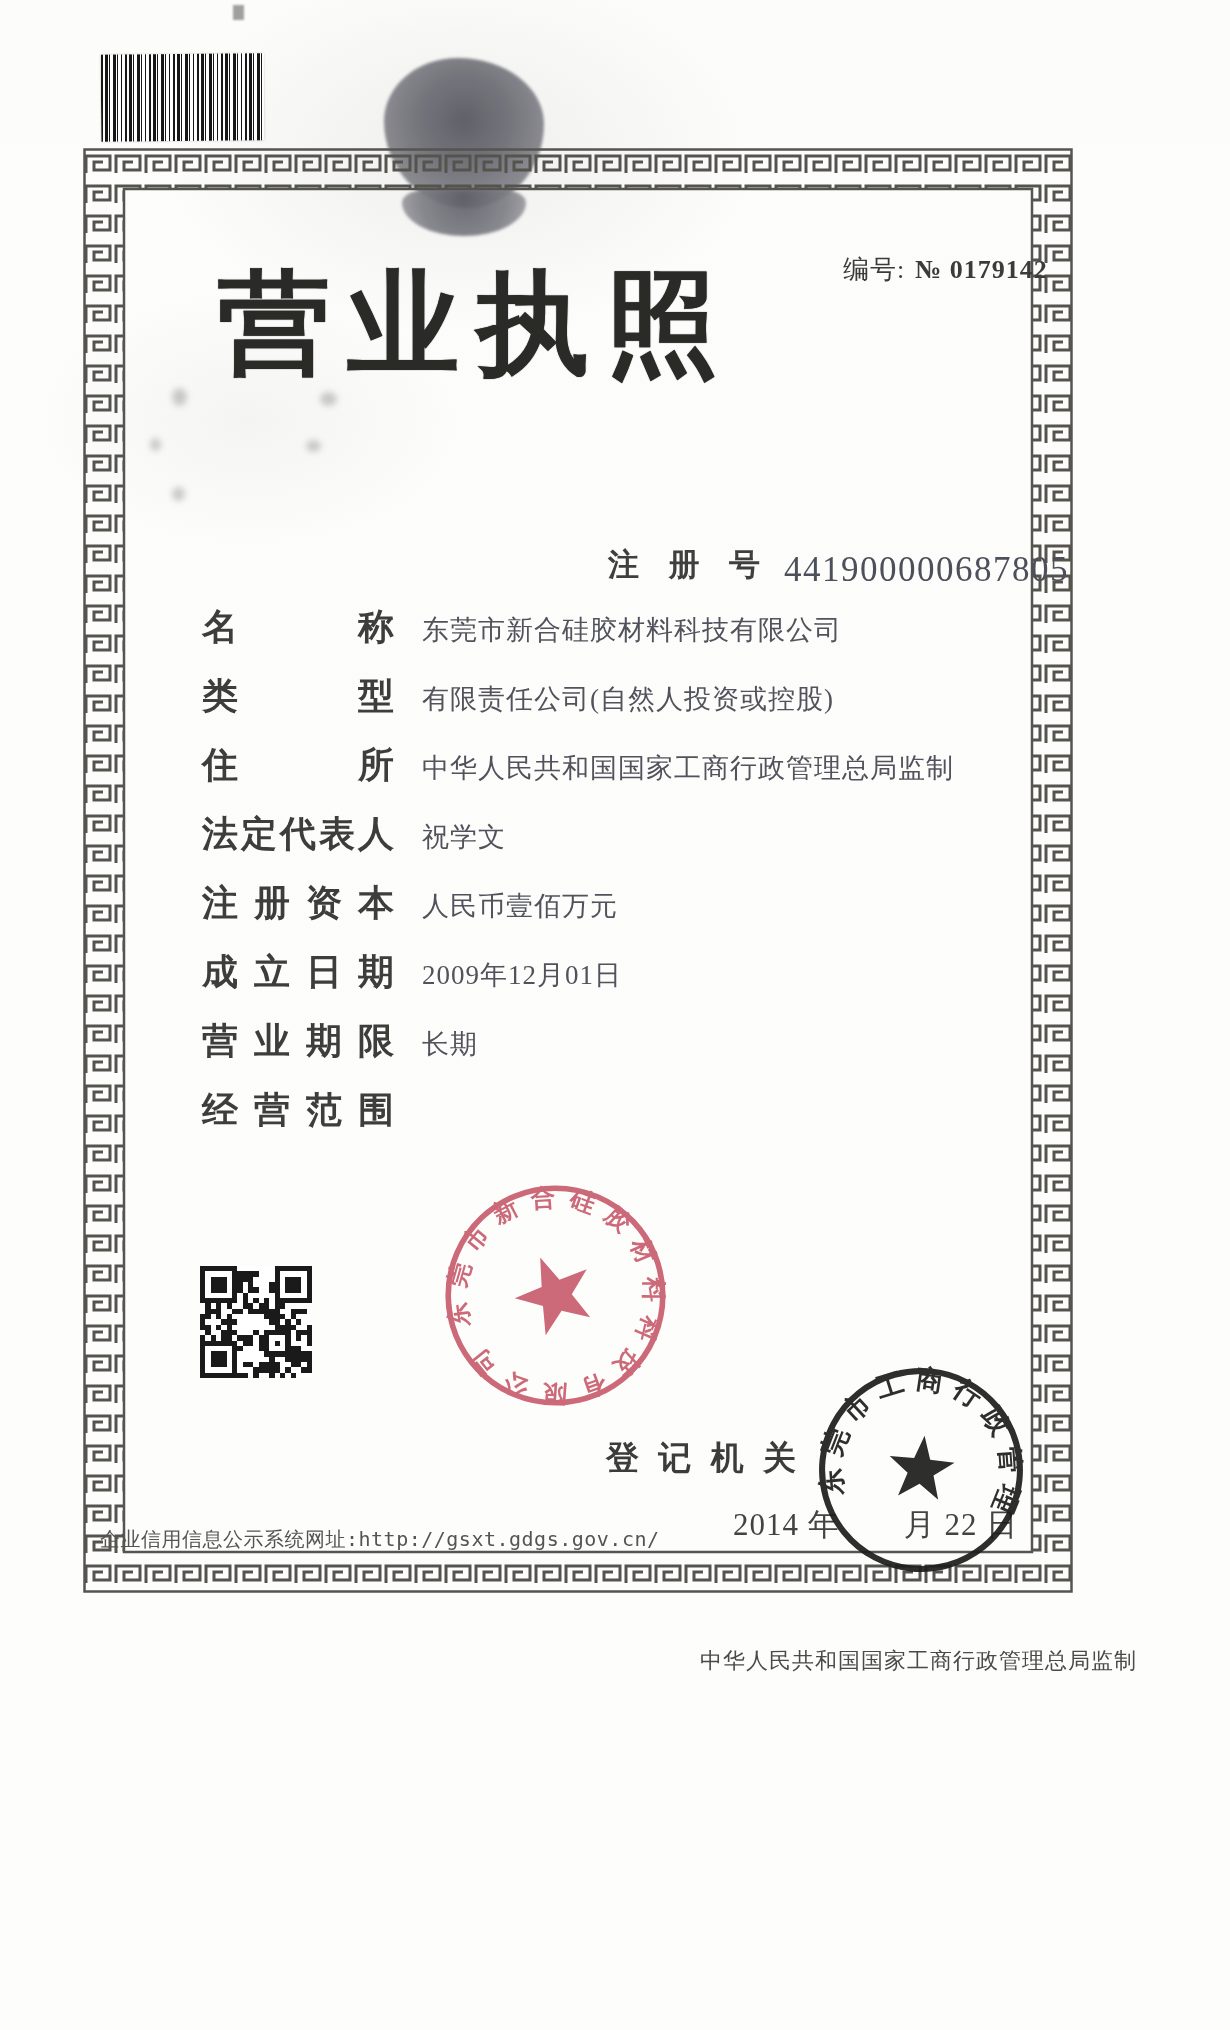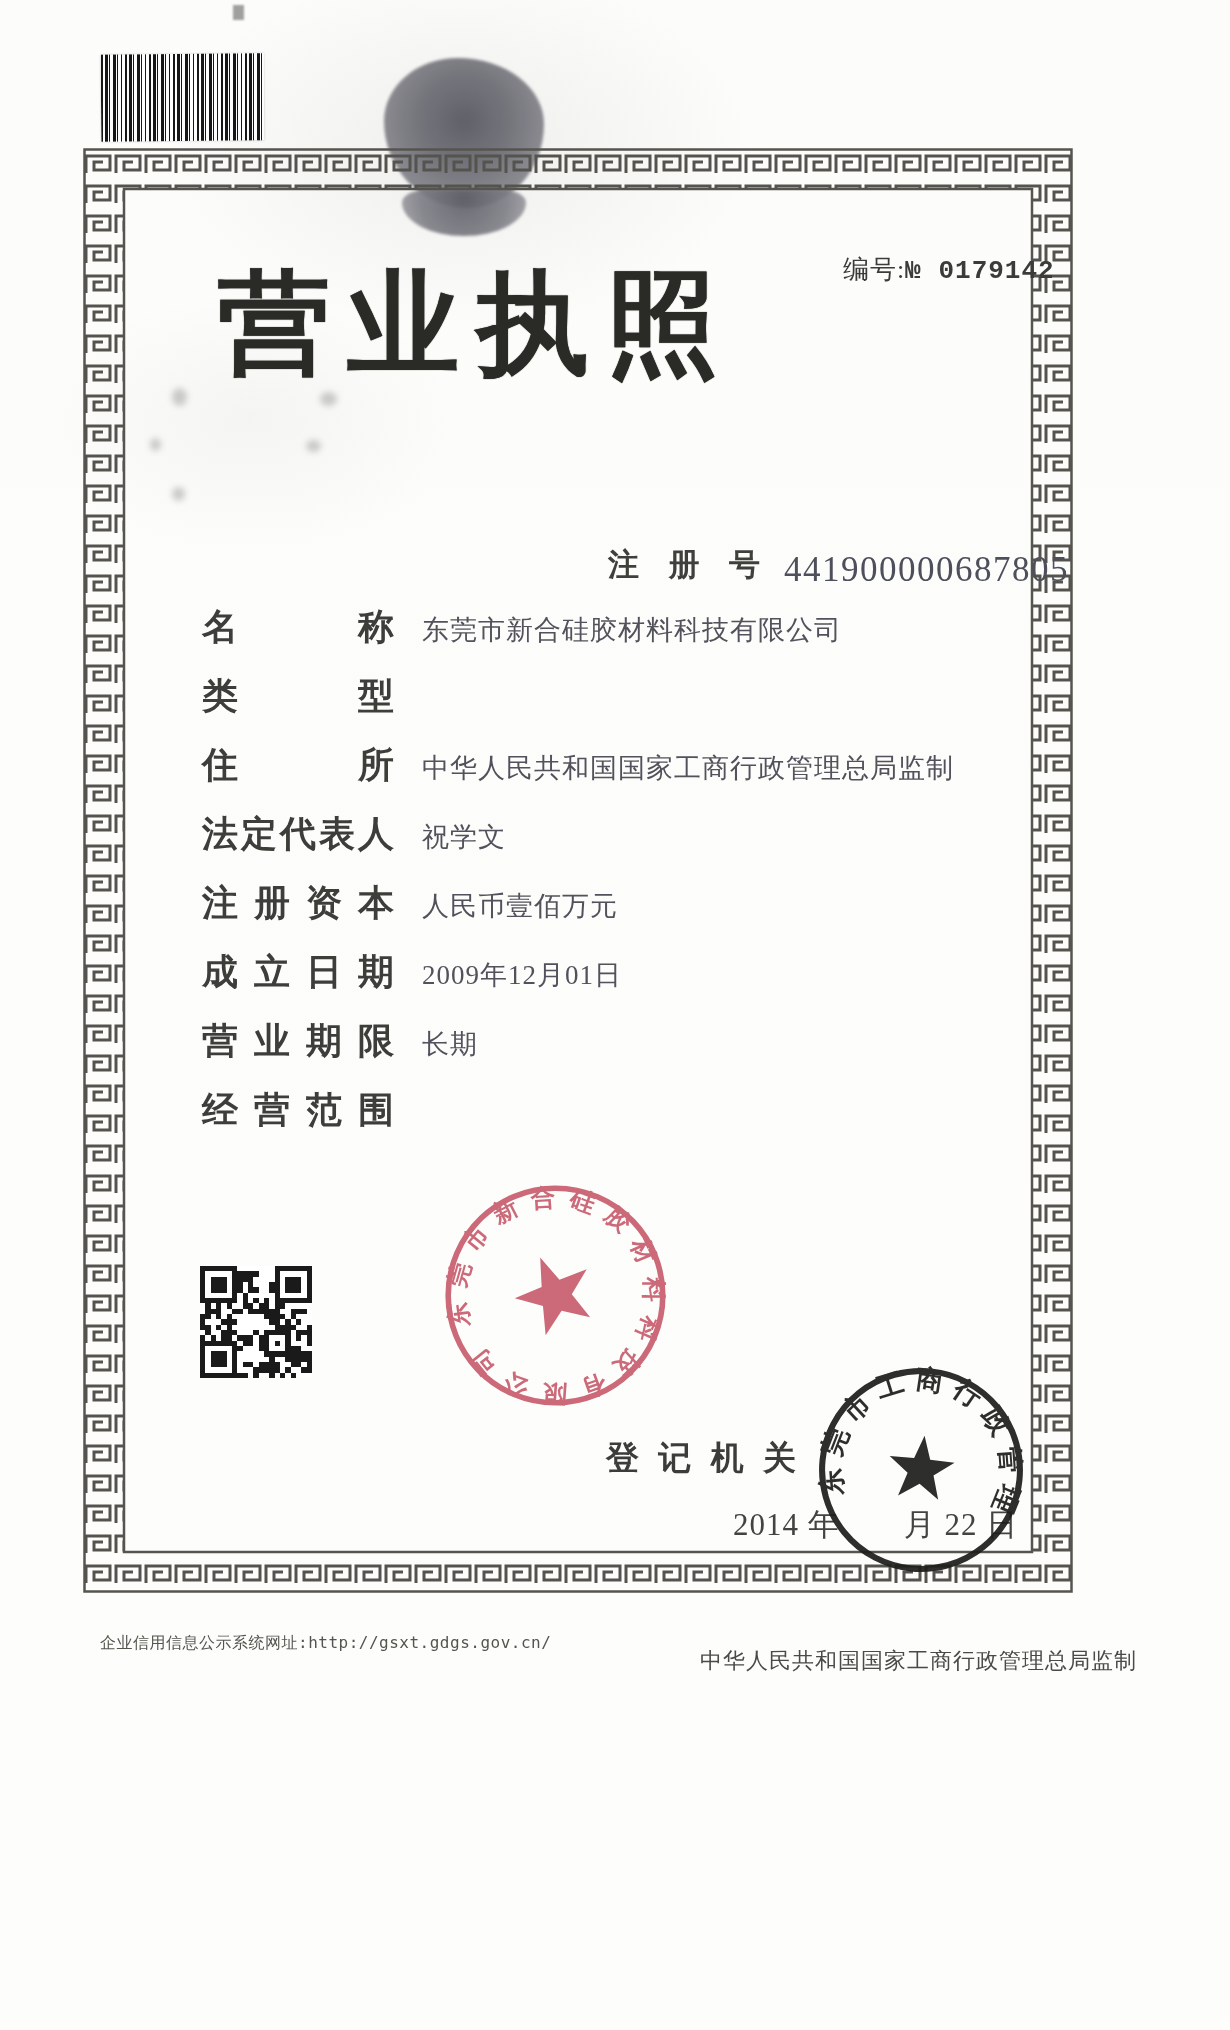--- a/index.html
+++ b/index.html
@@ -38,41 +38,41 @@
   .smudge{position:absolute;background:#8f8f8f;filter:blur(3px);opacity:.45;border-radius:50%;}
   .s1{left:172px;top:388px;width:15px;height:18px;}
   .s2{left:320px;top:392px;width:17px;height:14px;}
   .s3{left:150px;top:438px;width:11px;height:13px;}
   .s4{left:306px;top:440px;width:15px;height:12px;}
   .s5{left:172px;top:487px;width:13px;height:14px;}
   
   .frame{position:absolute;left:83px;top:148px;z-index:1;}
   
   .serial{position:absolute;left:843px;top:252px;z-index:2;font-size:26px;color:#3b3b38;letter-spacing:1px;white-space:nowrap;}
-  .serial .num{font-weight:700;font-family:Liberation Mono, monospace;}
+  .serial .num{font-weight:700;margin-left:10px;font-family:Liberation Serif, serif;}
   .title{
     position:absolute;left:218px;top:266px;width:500px;z-index:2;
     font-size:112px;font-weight:800;color:#2a2a27;line-height:1.05;
     text-shadow:0 0 1px #2a2a27;
   }
   .regno-label{position:absolute;left:608px;top:544px;width:152px;z-index:2;font-size:31px;font-weight:700;color:#3f3f3c;}
   .regno-value{position:absolute;left:784px;top:538px;z-index:2;font-size:35px;color:#4d4f5a;letter-spacing:1.5px;margin-top:12px;}
   .fields{position:absolute;left:202px;top:603px;width:845px;z-index:2;}
   .row{display:flex;align-items:baseline;margin-bottom:21px;}
   .row .label{flex:0 0 192px;width:192px;font-size:36px;font-weight:700;color:#3d3d3a;line-height:48px;}
   .row .value{margin-left:28px;font-size:27px;color:#52525c;letter-spacing:1px;line-height:1.45;}
   .row.scope .value{font-size:23px;line-height:1.62;color:#54545e;}
   [data-justify]{display:flex;justify-content:space-between;}
   
   .qr{position:absolute;left:200px;top:1266px;width:112px;height:112px;z-index:2;background:#fff;}
   .seal-red{position:absolute;left:438px;top:1178px;z-index:3;transform:rotate(-22deg);opacity:.82;}
   .seal-black{position:absolute;left:815px;top:1364px;z-index:3;transform:rotate(6deg);opacity:.92;}
   .registrar{position:absolute;left:606px;top:1436px;width:190px;z-index:2;font-size:33px;font-weight:600;color:#3c3c3a;}
   .date{position:absolute;left:733px;top:1504px;z-index:2;font-size:31px;color:#434340;letter-spacing:1px;white-space:nowrap;}
-  .footer-left{position:absolute;left:100px;top:1633px;z-index:2;font-size:16px;color:#55554f;font-family:"DejaVu Sans Mono",monospace;letter-spacing:.5px;}
+  .footer-left{position:absolute;left:100px;top:1526px;z-index:2;font-size:20px;color:#55554f;font-family:"DejaVu Sans Mono",monospace;letter-spacing:.5px;}
   .footer-right{position:absolute;left:700px;top:1646px;z-index:2;font-size:22px;color:#4a4a46;letter-spacing:1px;}
 </style>
 </head>
 <body>
 
 <div class="page">
 
   <div class="topmark"></div>
   <div class="barcode"></div>
   <div class="emblem"></div>
@@ -123,20 +123,21 @@
           <span>名</span>
           <span>称</span>
         </div>
       <div class="value">东莞市新合硅胶材料科技有限公司</div>
     </div>
     <div class="row">
       <div class="label" data-justify="">
           <span>类</span>
           <span>型</span>
         </div>
+      <div class="value">有限责任公司(自然人投资或控股)</div>
     </div>
     <div class="row">
       <div class="label" data-justify="">
           <span>住</span>
           <span>所</span>
         </div>
       <div class="value">中华人民共和国国家工商行政管理总局监制</div>
     </div>
     <div class="row">
       <div class="label" data-justify="">

